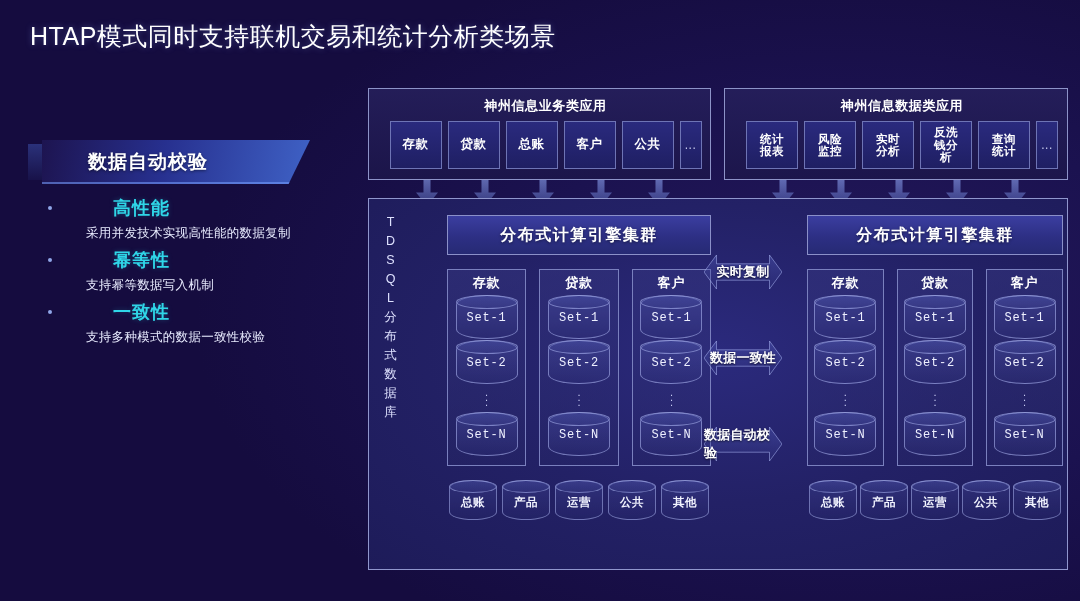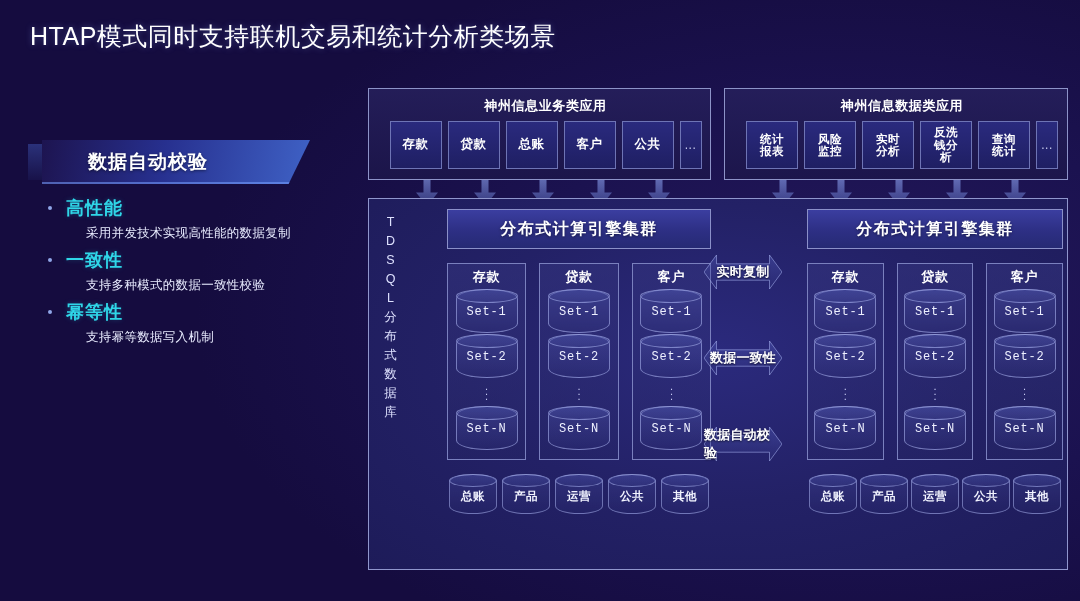--- a/index.html
+++ b/index.html
@@ -59,20 +59,21 @@
     clip-path: polygon(0 0, 100% 0, 92% 100%, 0 100%);
     border-bottom: 2px solid rgba(120,160,255,.55);
     pointer-events: none;
   }
 
   .bullet-list { margin-top: 12px; }
   .bullet-item { margin-bottom: 6px; }
   .bullet-head {
     display: flex; align-items: center;
     padding-left: 20px;
+    gap: 47px;
   }
   .dot {
     width: 4px; height: 4px; border-radius: 50%;
     background: #8fa6e8; margin-right: 14px; flex: none;
   }
   .bullet-title {
     font-size: 18px; font-weight: bold;
     color: #2fd6e8;
     letter-spacing: 1px;
     text-shadow: 0 0 5px rgba(47,214,232,.25);
@@ -144,21 +145,21 @@
 
   .tdsql-label {
     position: absolute; left: 10px; top: 14px;
     width: 24px;
     font-size: 12.5px; color: #dfe2ff;
     letter-spacing: 1px; line-height: 1.52;
     text-align: center;
     font-weight: 500;
   }
 
-  .half { position: absolute; top: 10px; height: 352px; padding-left: 36px; }
+  .half { position: absolute; top: 16px; height: 352px; padding-left: 36px; }
   .half.left  { left: 42px;  width: 300px; }
   .half.right { left: 402px; width: 292px; }
 
   .engine-bar {
     height: 40px; width: 100%;
     border: 1px solid #8b90c9;
     background: linear-gradient(180deg, #3b3ea0 0%, #2d2f84 55%, #262a74 100%);
     display: flex; align-items: center; justify-content: center;
     font-size: 16px; font-weight: bold; color: #fff;
     letter-spacing: 1.5px;
@@ -277,31 +278,31 @@
       <div class="bullet-head">
         <span class="dot"></span>
         <span class="bullet-title">高性能</span>
       </div>
       <div class="bullet-desc">采用并发技术实现高性能的数据复制</div>
     </div>
 
     <div class="bullet-item">
       <div class="bullet-head">
         <span class="dot"></span>
-        <span class="bullet-title">一致性</span>
-      </div>
-      <div class="bullet-desc">支持多种模式的数据一致性校验</div>
+        <span class="bullet-title">幂等性</span>
+      </div>
+      <div class="bullet-desc">支持幂等数据写入机制</div>
     </div>
 
     <div class="bullet-item">
       <div class="bullet-head">
         <span class="dot"></span>
-        <span class="bullet-title">幂等性</span>
-      </div>
-      <div class="bullet-desc">支持幂等数据写入机制</div>
+        <span class="bullet-title">一致性</span>
+      </div>
+      <div class="bullet-desc">支持多种模式的数据一致性校验</div>
     </div>
 
   </div>
 </div>
 
 <div class="diagram">
 
   <div class="app-group left">
     <div class="app-group-title">神州信息业务类应用</div>
     <div class="app-cells">

